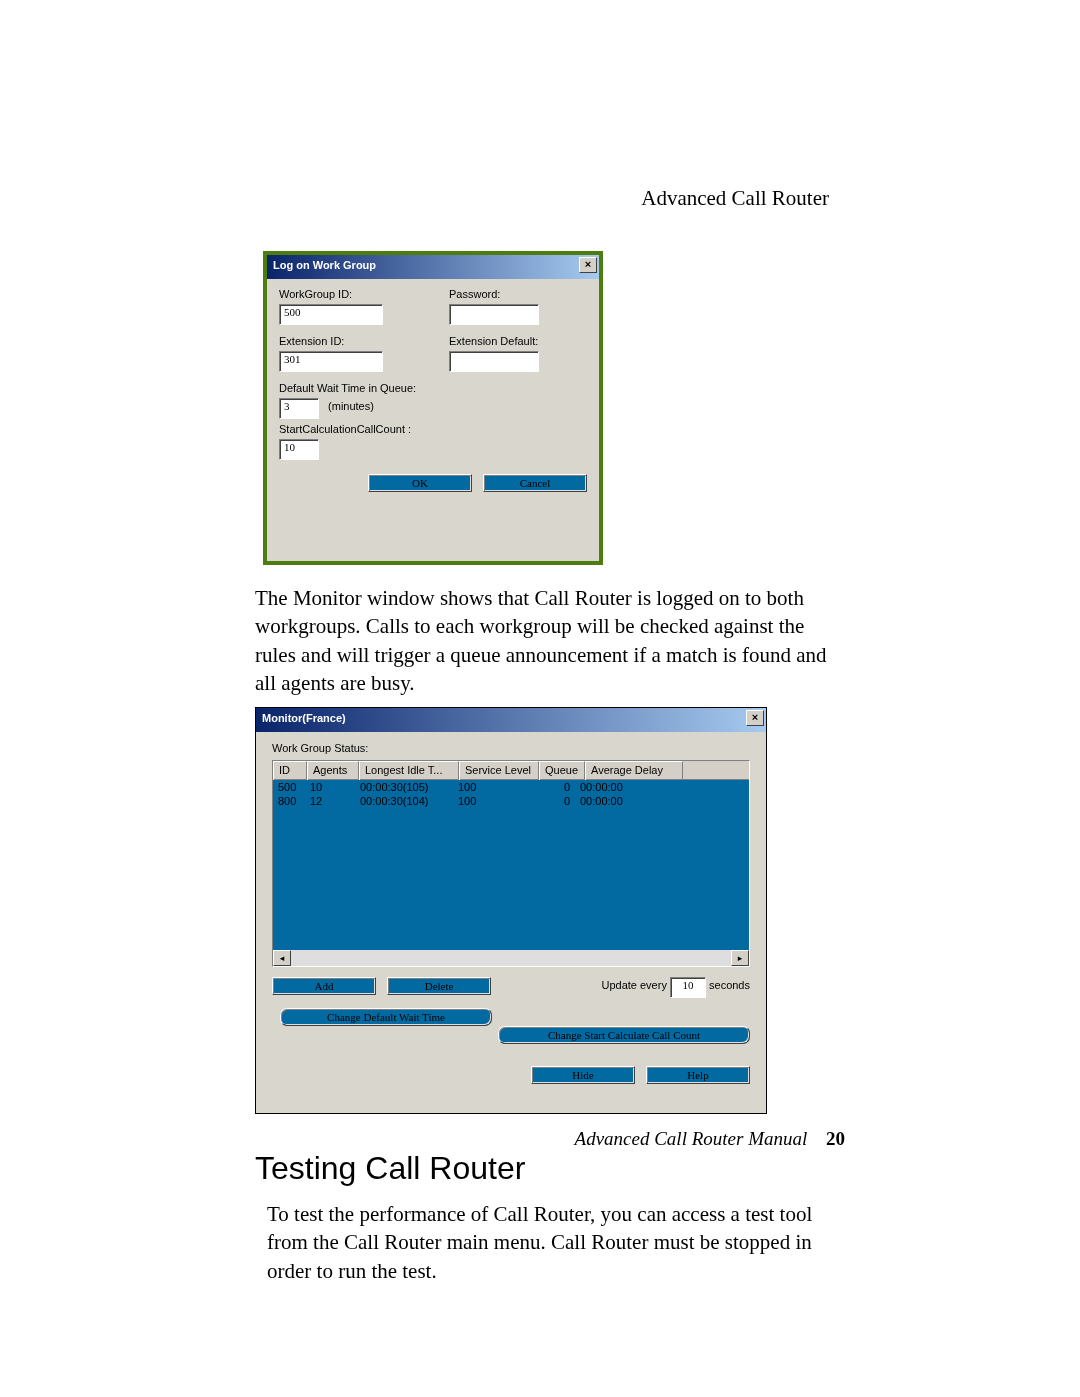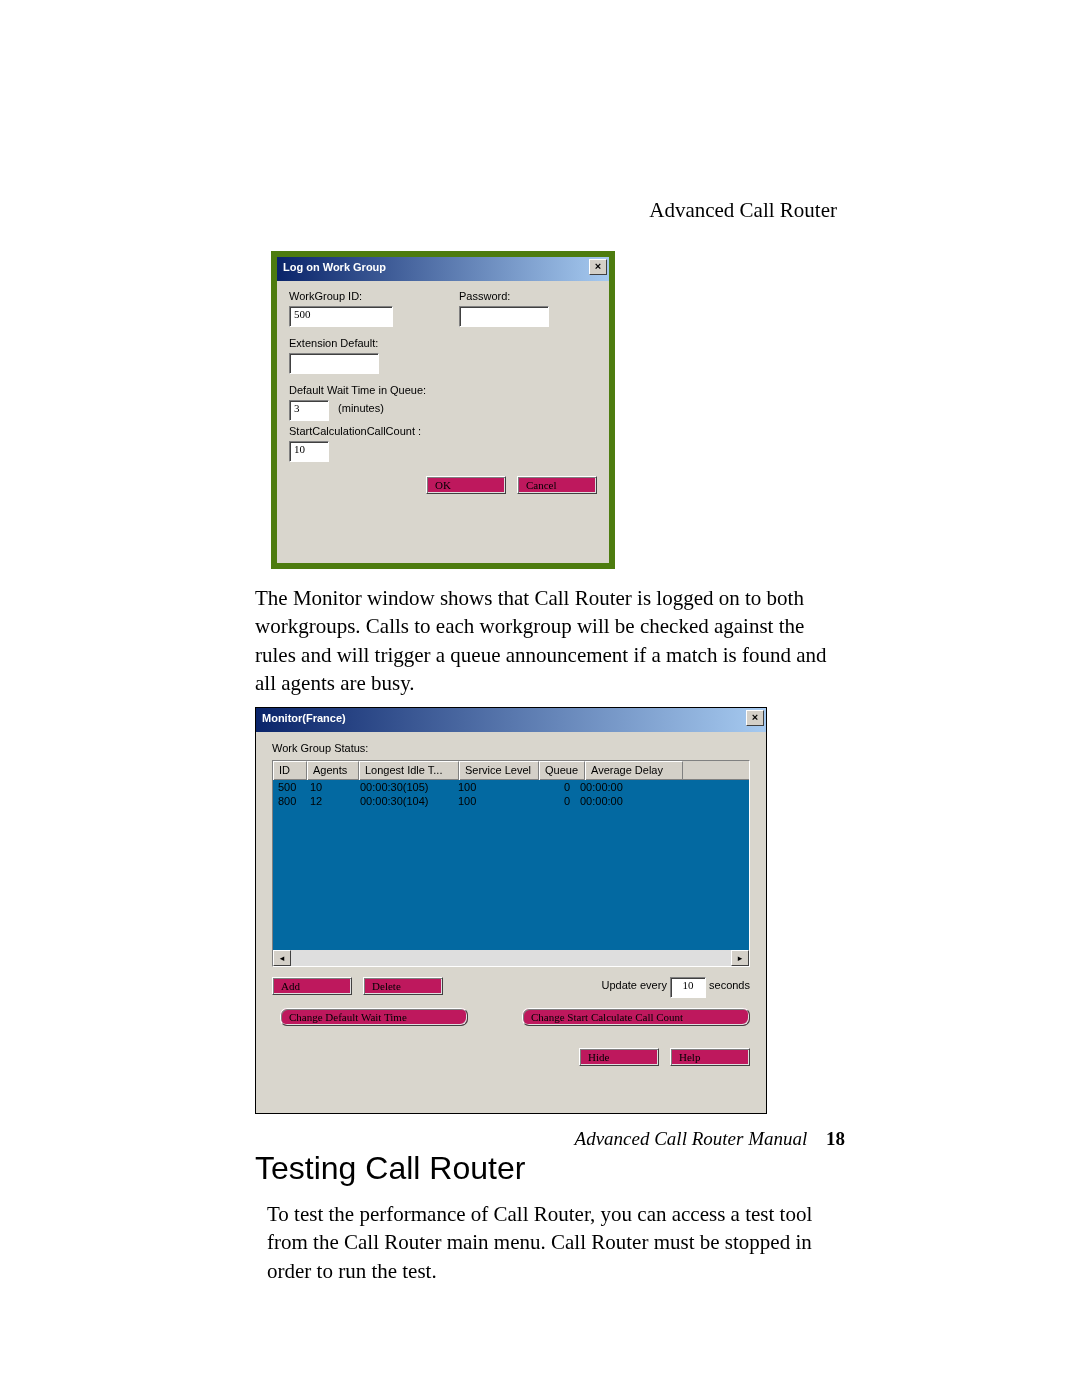--- a/index.html
+++ b/index.html
@@ -12,41 +12,40 @@
     position:relative;
   }
   .page {
     position:absolute;
     left:255px;
     width:590px;
     top:0;
   }
   .header-right {
     position:absolute;
-    right:8px; top:186px;
+    right:16px; top:186px;
     font-size:21px;
-    margin-top:12px;
   }
   .footer {
     position:absolute;
     right:0; top:1128px;
     font-size:19px;
     font-style:italic;
   }
   .footer .pg {
     font-style:normal;
     font-weight:bold;
     margin-left:14px;
   }
   .dialog1 {
     position:absolute;
-    left:16px; top:251px;
+    left:8px; top:251px;
     width:332px;
     height:306px;
-    border:6px solid #4d7c0f;
+    border:4px solid #4d7c0f;
     background:#d9d6cd;
     font-family:Tahoma, Verdana, sans-serif;
     font-size:11px;
     color:#000;
   }
   .titlebar {
     height:20px;
     background:linear-gradient(to right,#0a246a,#a6caf0);
     color:#fff;
     font-weight:bold;
@@ -83,23 +82,23 @@
     font-size:11px;
   }
   .w94 { width:94px; }
   .w80 { width:80px; }
   .w30 { width:30px; }
   .minuteslbl { margin-left:6px; }
   .btnrow { text-align:right; margin-top:14px; }
   .winbtn {
     display:inline-block;
     min-width:62px;
-    text-align:left;
-    padding:2px 8px;
-    background:#be185d;
+    text-align:center;
+    padding:2px 20px;
+    background:#0369a1;
     border:1px solid #fff;
     border-right-color:#404040;
     border-bottom-color:#404040;
     box-shadow:1px 1px 0 #808080 inset, -1px -1px 0 #dfdfdf inset;
     font-family:Tahoma;
     font-size:11px;
     margin-left:8px;
   }
   .body-p1 {
     position:absolute;
@@ -209,20 +208,24 @@
         <div class="col" style="width:170px;">
           <span class="lbl">WorkGroup ID:</span>
           <div class="txtinput w94">500</div>
         </div>
         <div class="col">
           <span class="lbl">Password:</span>
           <div class="txtinput w80"></div>
         </div>
       </div>
       <div class="row" style="margin-top:10px;">
+        <div class="col" style="width:170px;">
+          <span class="lbl">Extension ID:</span>
+          <div class="txtinput w94">301</div>
+        </div>
         <div class="col">
           <span class="lbl">Extension Default:</span>
           <div class="txtinput w80"></div>
         </div>
       </div>
       <div class="row" style="margin-top:10px;">
         <span class="lbl">Default Wait Time in Queue:</span>
         <span class="txtinput w30" style="display:inline-block;">3</span>
         <span class="minuteslbl">(minutes)</span>
       </div>
@@ -280,15 +283,15 @@
         <span class="winbtn">Help</span>
       </div>
     </div>
   </div>
 
   <div class="sechdr">Testing Call Router</div>
   <div class="body-p2">To test the performance of Call Router, you can access a test tool from the Call Router main menu. Call Router must be stopped in order to run the test.</div>
 
   <div class="footer">
     <span>Advanced Call Router Manual</span>
-    <span class="pg">18</span>
+    <span class="pg">20</span>
   </div>
 </div>
 
 </body></html>

